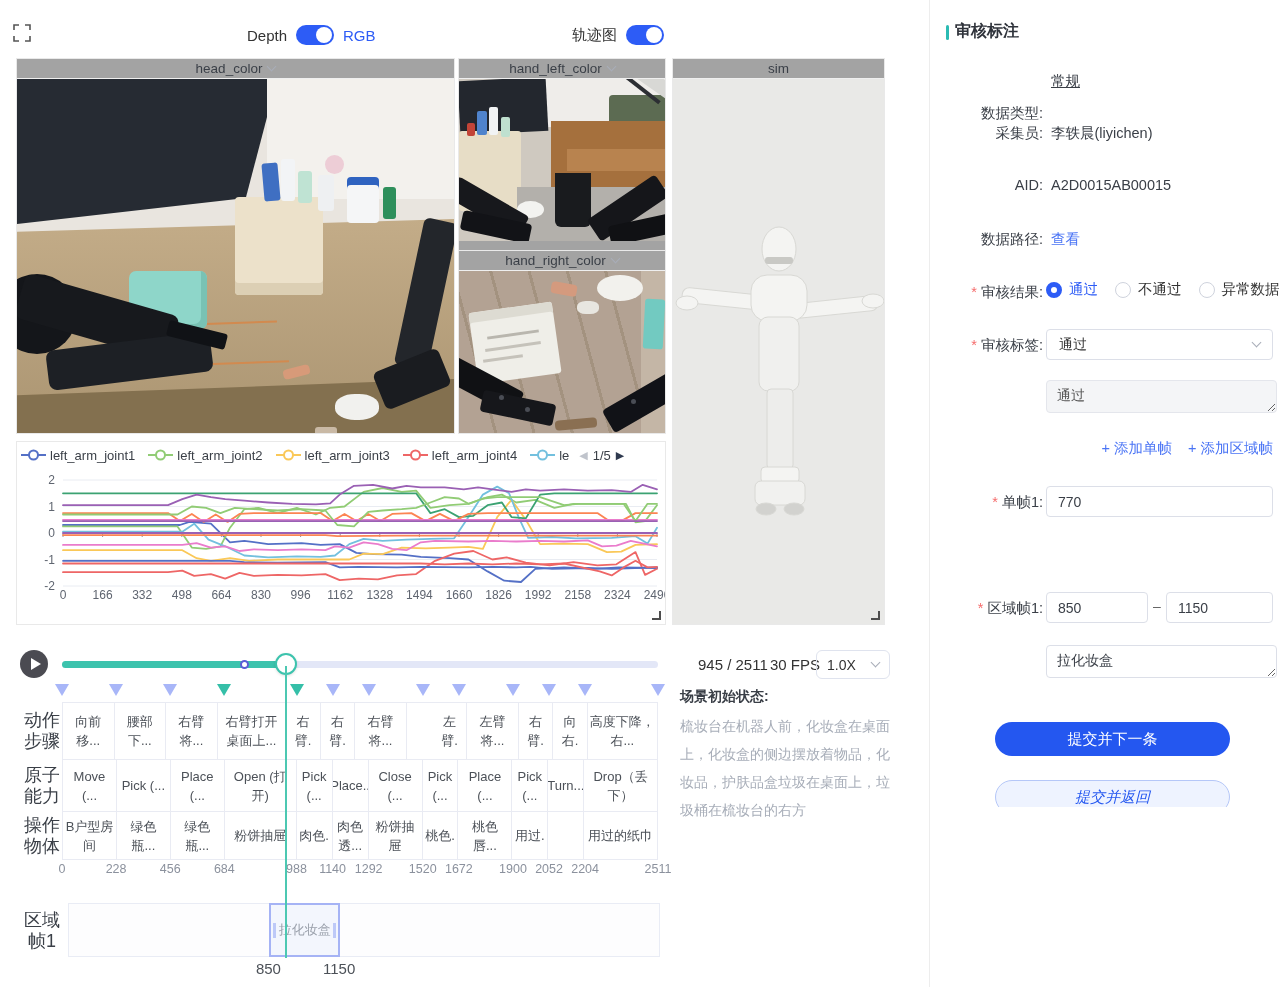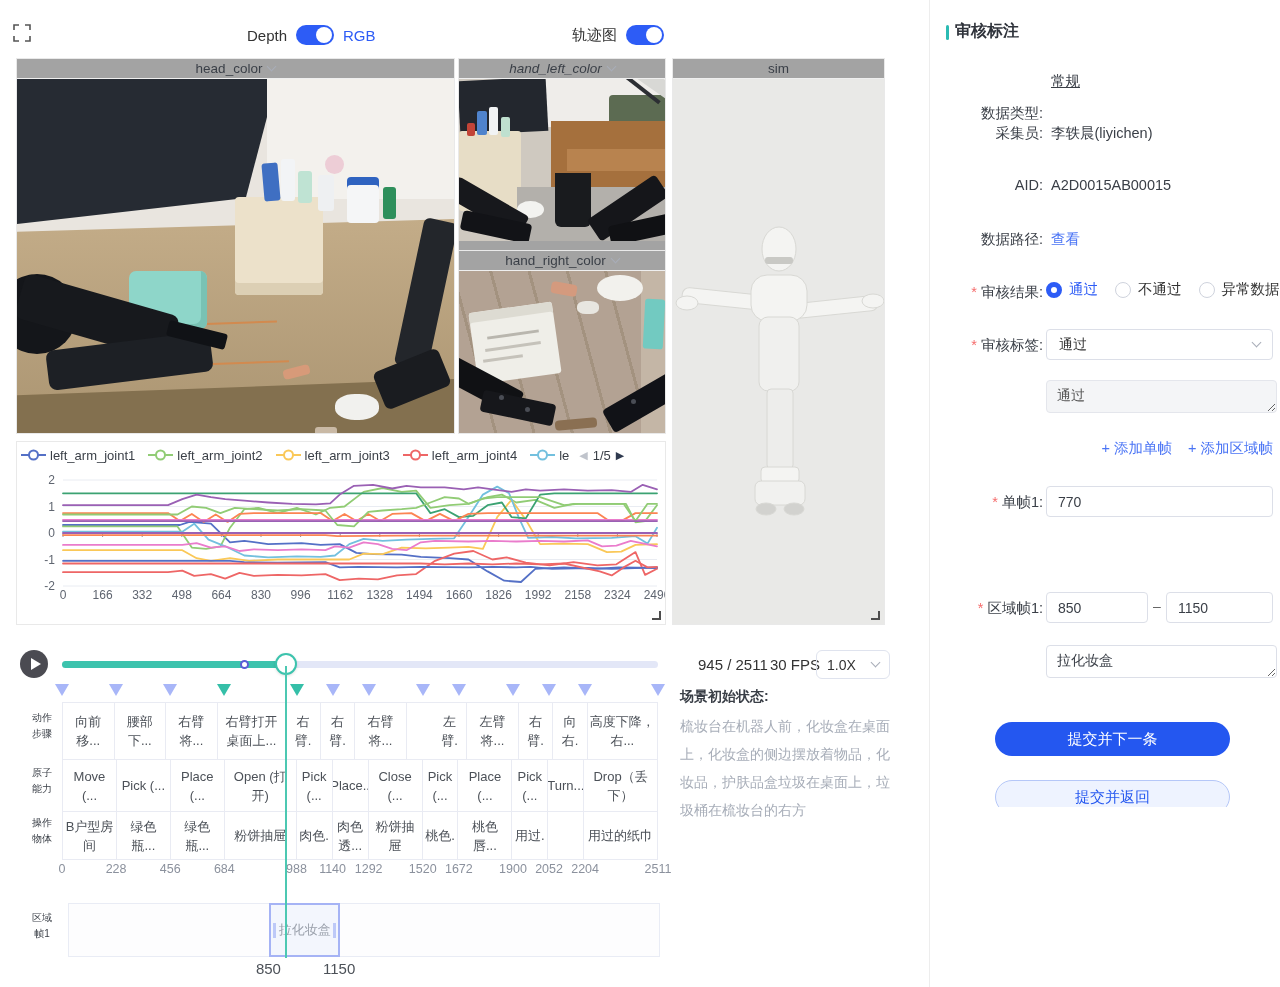--- a/index.html
+++ b/index.html
@@ -45,21 +45,21 @@
   .slider-handle { width:22px; height:22px; border-radius:50%; background:#fff; border:2px solid #3cc3ad; top:653px;
                    box-shadow:0 1px 3px rgba(0,0,0,.12); cursor:grab; }
   .speed-select { left:816px; top:650px; width:74px; height:29px; border:1px solid #dfe3ee; border-radius:6px;
                   display:flex; align-items:center; justify-content:space-between; padding:0 10px; font-size:14px; cursor:pointer; }
   .marker { position:absolute; width:0; height:0; border-left:7px solid transparent; border-right:7px solid transparent;
             border-top:12px solid #a8b6f8; cursor:pointer; }
   .marker.teal { border-top-color:#35bfa8; }
   .playhead { left:285px; top:666px; width:2px; height:292px; background:#4cc8b2; z-index:5; }
 
   
-  .row-title { position:absolute; width:44px; text-align:center; font-size:10px; color:#3a3f47; line-height:16px; }
+  .row-title { position:absolute; width:44px; text-align:center; font-size:18px; color:#3a3f47; line-height:21px; }
   .t-row { display:flex; border:1px solid #e9ebf3; border-top:none; background:#fff; }
   .t-row.first { border-top:1px solid #e9ebf3; }
   .t-cell { border-right:1px solid #e9ebf3; display:flex; align-items:center; justify-content:center;
             text-align:center; font-size:13px; color:#4c5158; line-height:19px; padding:3px 2px; overflow:hidden; }
   .t-cell:last-child { border-right:none; }
   .axis-lab { position:absolute; width:48px; text-align:center; font-size:12.5px; color:#8b919d; }
 
   
   .region-track { left:68px; top:903px; width:592px; height:54px; background:#fdfdfe; border:1px solid #e9ecf5; }
   .region-box { position:absolute; top:-1px; height:54px; border:2px solid #a5b3f5; background:#f3f6fd;
@@ -93,21 +93,21 @@
   .s-ta.gray { background:#f4f5f7; border-color:#e4e6ec; color:#555; }
   .s-input { position:absolute; height:31px; border:1px solid #dcdfe8; border-radius:4px; font-size:14px; color:#3a3f47;
              padding:0 11px; font-family:"Liberation Sans","DejaVu Sans",sans-serif; }
   .links-row { position:absolute; left:116px; top:439px; width:227px; display:flex; justify-content:flex-end; gap:16px;
                font-size:14.5px; color:#4a74f5; }
   .links-row span { cursor:pointer; white-space:nowrap; }
   .trash { position:absolute; left:355px; width:16px; height:17px; cursor:pointer; }
   .btn { position:absolute; left:65px; width:235px; height:34px; border-radius:17px; display:flex; align-items:center;
          justify-content:center; font-size:15px; cursor:pointer; }
   .btn.primary { background:#2457f0; color:#fff; }
-  .btn.secondary { background:#eef3ff; border:1px solid #b5c7f8; color:#2457f0; }
+  .btn.secondary { background:#eef3ff; border:1px solid #b5c7f8; color:#2457f0;font-style:italic; }
   .side-scroll { position:absolute; right:2px; top:55px; bottom:0; width:2px; background:#e9e9e9; }
 
   
   .ph { position:absolute; }
 </style>
 </head>
 <body>
 
 <div class="app">
 
@@ -157,21 +157,21 @@
         <div class="ph" style="left:30px;top:262px;width:165px;height:40px;background:#1d2025;transform:rotate(-7deg);border-radius:8px;"></div>
         <div class="ph" style="left:150px;top:248px;width:60px;height:16px;background:#101216;transform:rotate(14deg);border-radius:3px;"></div>
         <div class="ph" style="left:392px;top:140px;width:34px;height:150px;background:#23262b;transform:rotate(12deg);border-radius:6px;"></div>
         <div class="ph" style="left:360px;top:280px;width:70px;height:40px;background:#1a1c20;transform:rotate(-22deg);border-radius:6px;"></div>
         <div class="ph" style="left:266px;top:288px;width:27px;height:10px;background:#d79a79;transform:rotate(-14deg);border-radius:4px;"></div>
         <div class="ph" style="left:318px;top:315px;width:44px;height:26px;background:#f1f1ee;border-radius:45%;"></div>
         <div class="ph" style="left:298px;top:348px;width:22px;height:13px;background:#c9b9a5;border-radius:3px;"></div>
       </div>
     </div>
 
-    <div class="abs cam" style="left:458px;top:58px;width:208px;height:224px;font-style:italic;">
+    <div class="abs cam" style="left:458px;top:58px;width:208px;height:224px;">
       <div class="cam-hdr">
         <span>hand_left_color</span>
           <i class="chev"></i>
       </div>
       <div class="cam-body" style="height:162px;">
         <div class="ph" style="left:0;top:0;width:208px;height:162px;background:#cfc9c0;"></div>
         <div class="ph" style="left:86px;top:0;width:122px;height:48px;background:#efedea;"></div>
         <div class="ph" style="left:0;top:0;width:88px;height:54px;background:#23272e;transform:rotate(-3deg);"></div>
         <div class="ph" style="left:150px;top:16px;width:58px;height:30px;background:#5c6b52;border-radius:4px;"></div>
         <div class="ph" style="left:92px;top:42px;width:116px;height:76px;background:#a5703d;"></div>

